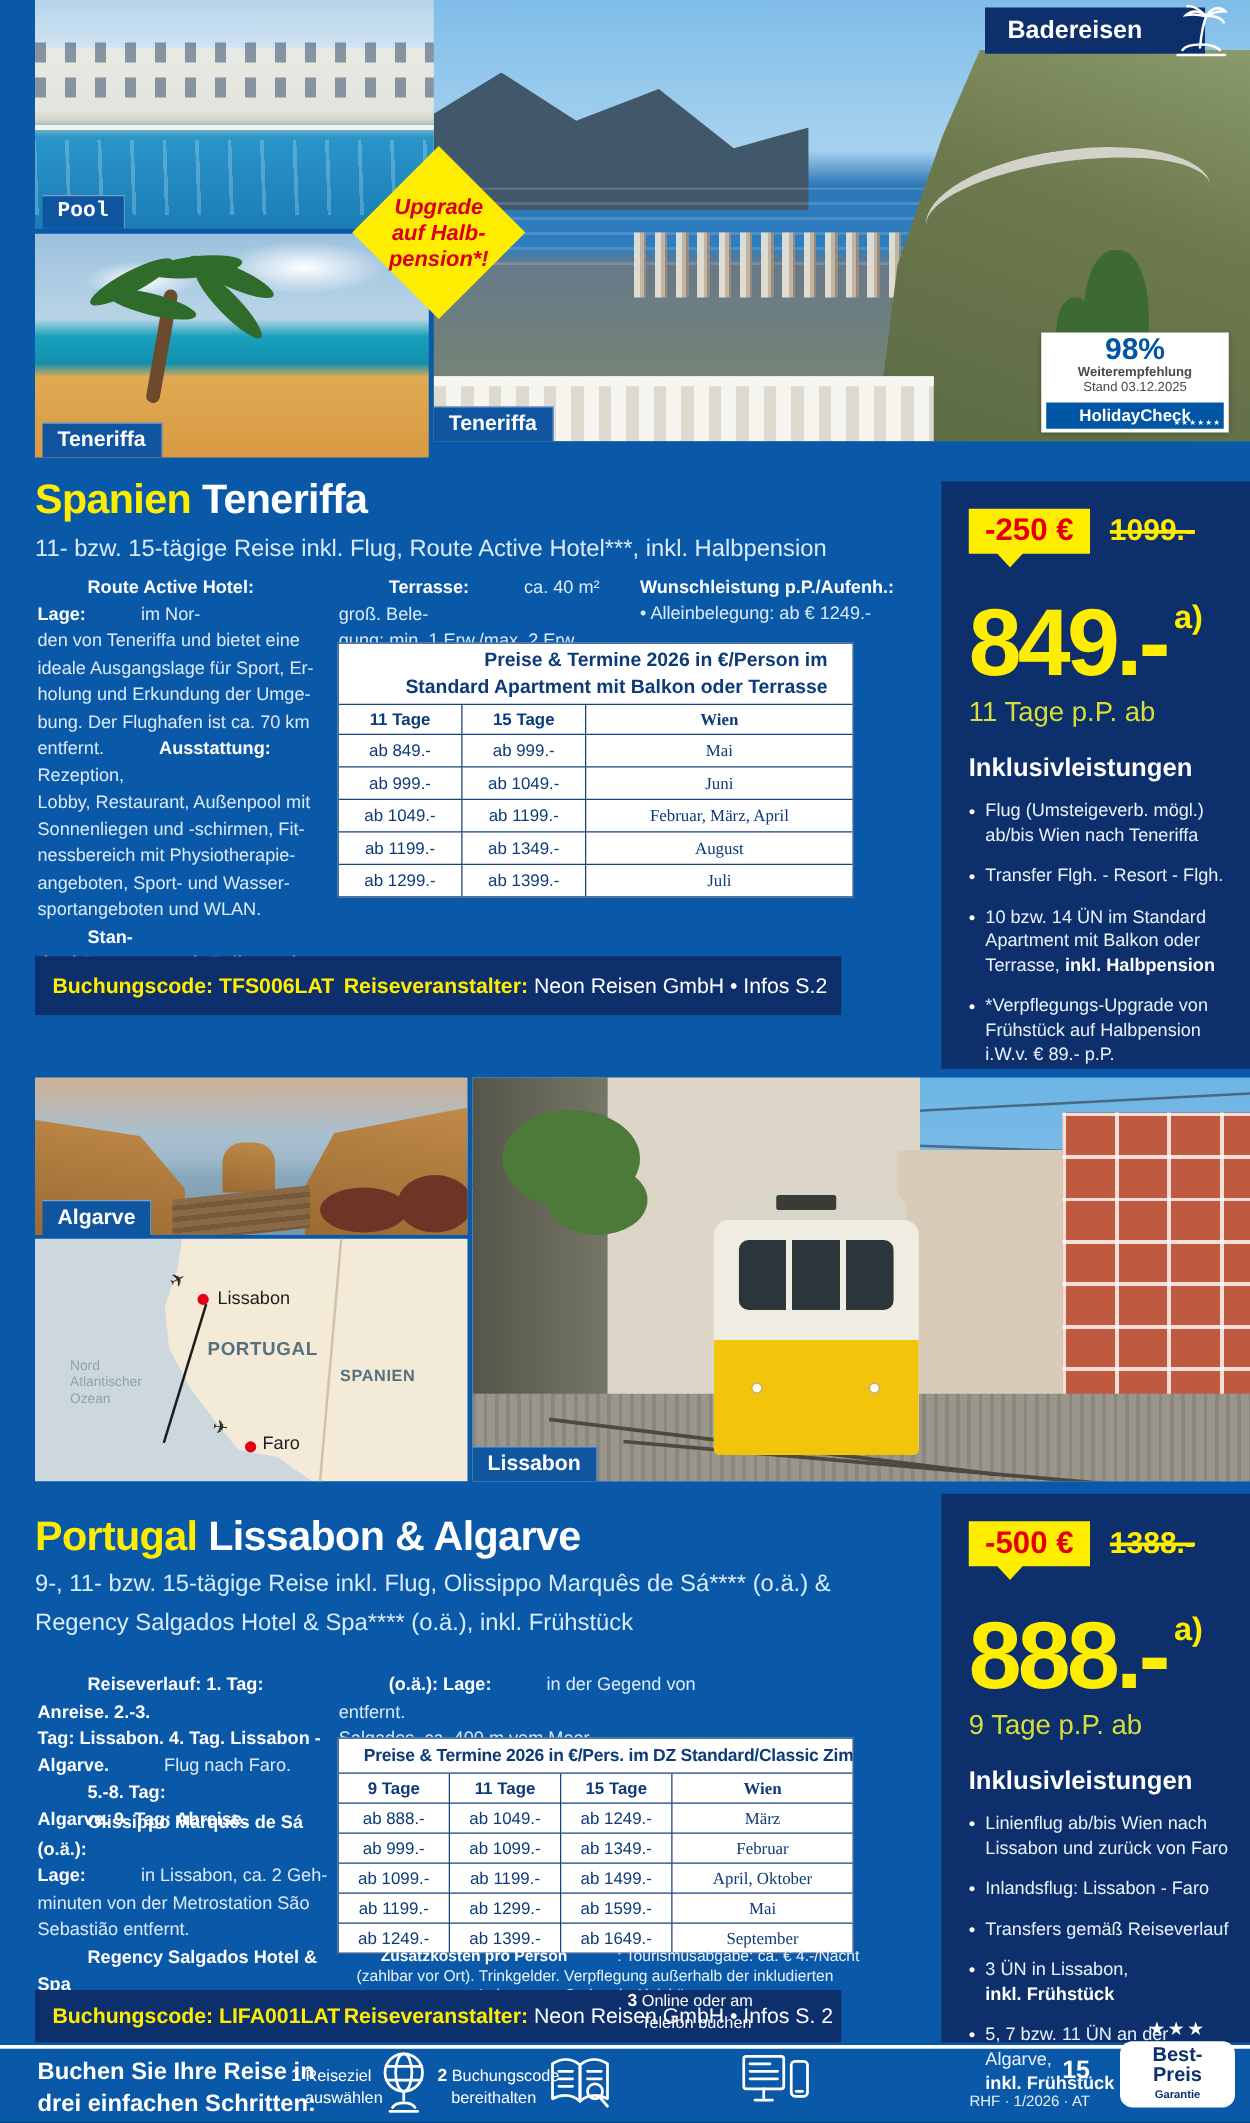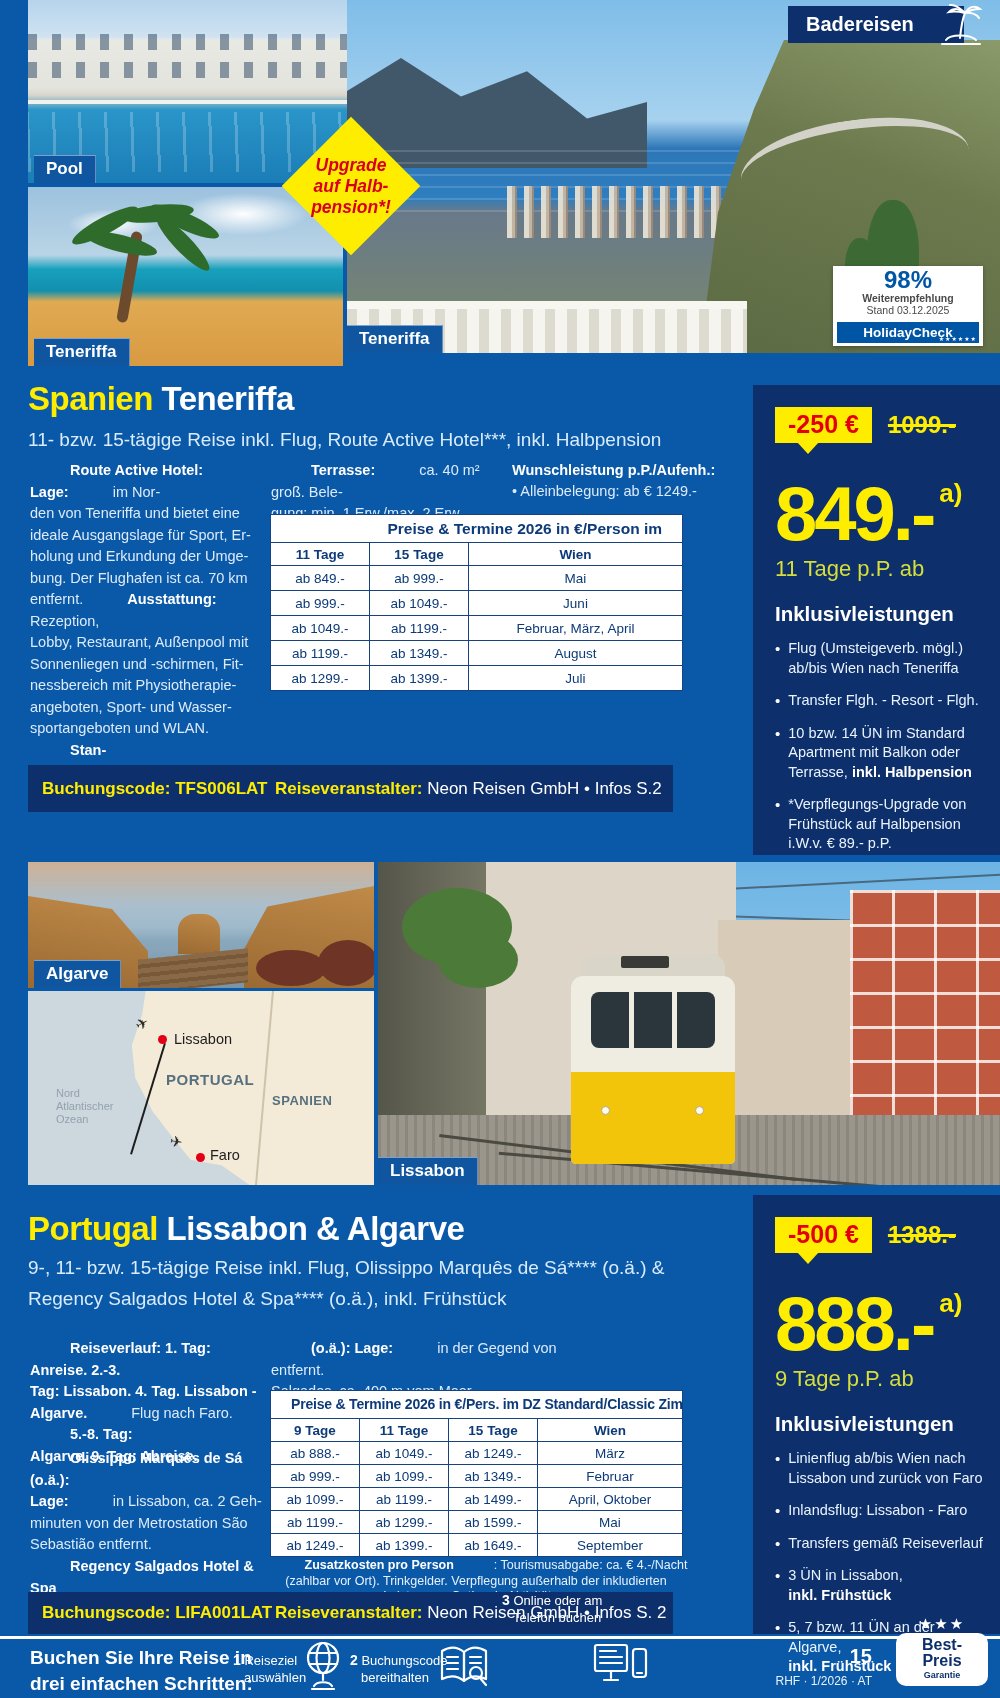--- a/index.html
+++ b/index.html
@@ -96,21 +96,21 @@
   
   .ptable{background:#fff;border:1.5px solid #16437f;}
   .ptable .tt{color:#0d3a78;font-weight:800;text-align:right;font-size:15.5px;line-height:21px;
       padding:3px 20px;border-bottom:1.5px solid #16437f;white-space:nowrap;overflow:hidden;}
   .t2 .tt{font-size:14px;letter-spacing:-.2px;}
   .trow{display:grid;}
   .t1 .trow{grid-template-columns:99px 99px 1fr;}
   .t2 .trow{grid-template-columns:89px 89px 89px 1fr;}
   .tc{color:#0d3a78;font-size:13.5px;text-align:center;padding:3.5px 2px;border-right:1.5px solid #16437f;
       border-bottom:1.5px solid #16437f;}
-  .trow .tc:last-child{border-right:0;}
+  .trow .tc:last-child{border-right:0;font-family:Liberation Serif, serif;}
   .trow.th .tc{font-weight:800;}
   .trow:last-child .tc{border-bottom:0;}
   .t1 .trow.tb .tc{padding:4.5px 2px;}
   .zusatz{color:#e6f1fc;font-size:12.5px;line-height:15.5px;text-align:center;}
 
   
   .panel{background:#0d2f6b;padding:22px 14px 0 22px;}
   .discrow{display:flex;align-items:flex-start;gap:16px;}
   .discbadge{position:relative;background:#ffed00;color:#e3000b;font-weight:800;font-size:25px;
       padding:3px 13px 4px;}
@@ -158,21 +158,21 @@
   .bp-box{margin-top:1px;background:#fff;border-radius:10px;padding:4px 2px 6px;}
   .bp-box .b1{color:#0d2f6b;font-weight:800;font-size:16px;line-height:16px;}
   .bp-box .b3{color:#0d2f6b;font-weight:700;font-size:9px;margin-top:1px;}
   svg{display:block;}
 </style>
 </head>
 <body>
 
 <div class="page">
 
-  <div class="photo pool-photo abs" style="left:28px;top:0;width:354px;height:183px;">
+  <div class="photo pool-photo abs" style="left:28px;top:0;width:354px;height:183px;font-family:Liberation Mono, monospace;">
     <div class="win-band" style="top:34px;"></div>
     <div class="win-band" style="top:62px;"></div>
     <div class="pool-edge"></div>
     <div class="pool-glint"></div>
     <div class="tab">Pool</div>
   </div>
 
   <div class="photo beach-photo abs" style="left:28px;top:187px;width:315px;height:179px;">
     <div class="cloud" style="left:150px;top:6px;width:130px;height:42px;"></div>
     <div class="cloud" style="left:40px;top:22px;width:90px;height:30px;"></div>
@@ -254,20 +254,21 @@
   <div class="bodycol abs" style="left:271px;top:460px;width:235px;"><span class="seg bseg">Terrasse:</span><span class="seg"> ca. 40 m² groß. Bele-
 gung: min. 1 Erw./max. 2 Erw.</span></div>
   <div class="abs" style="left:512px;top:460px;width:225px;">
     <div class="col3t">Wunschleistung p.P./Aufenh.:</div>
     <div class="col3i">• Alleinbelegung: ab € 1249.-</div>
   </div>
 
   <div class="ptable t1 abs" style="left:270px;top:514px;width:413px;">
       <div class="tt">
         <div>Preise &amp; Termine 2026 in €/Person im</div>
+        <div>Standard Apartment mit Balkon oder Terrasse</div>
       </div>
       <div class="trow th">
         <div class="tc">11 Tage</div>
         <div class="tc">15 Tage</div>
         <div class="tc">Wien</div>
       </div>
       <div class="trow tb">
         <div class="tc">ab 849.-</div>
         <div class="tc">ab 999.-</div>
         <div class="tc">Mai</div>

